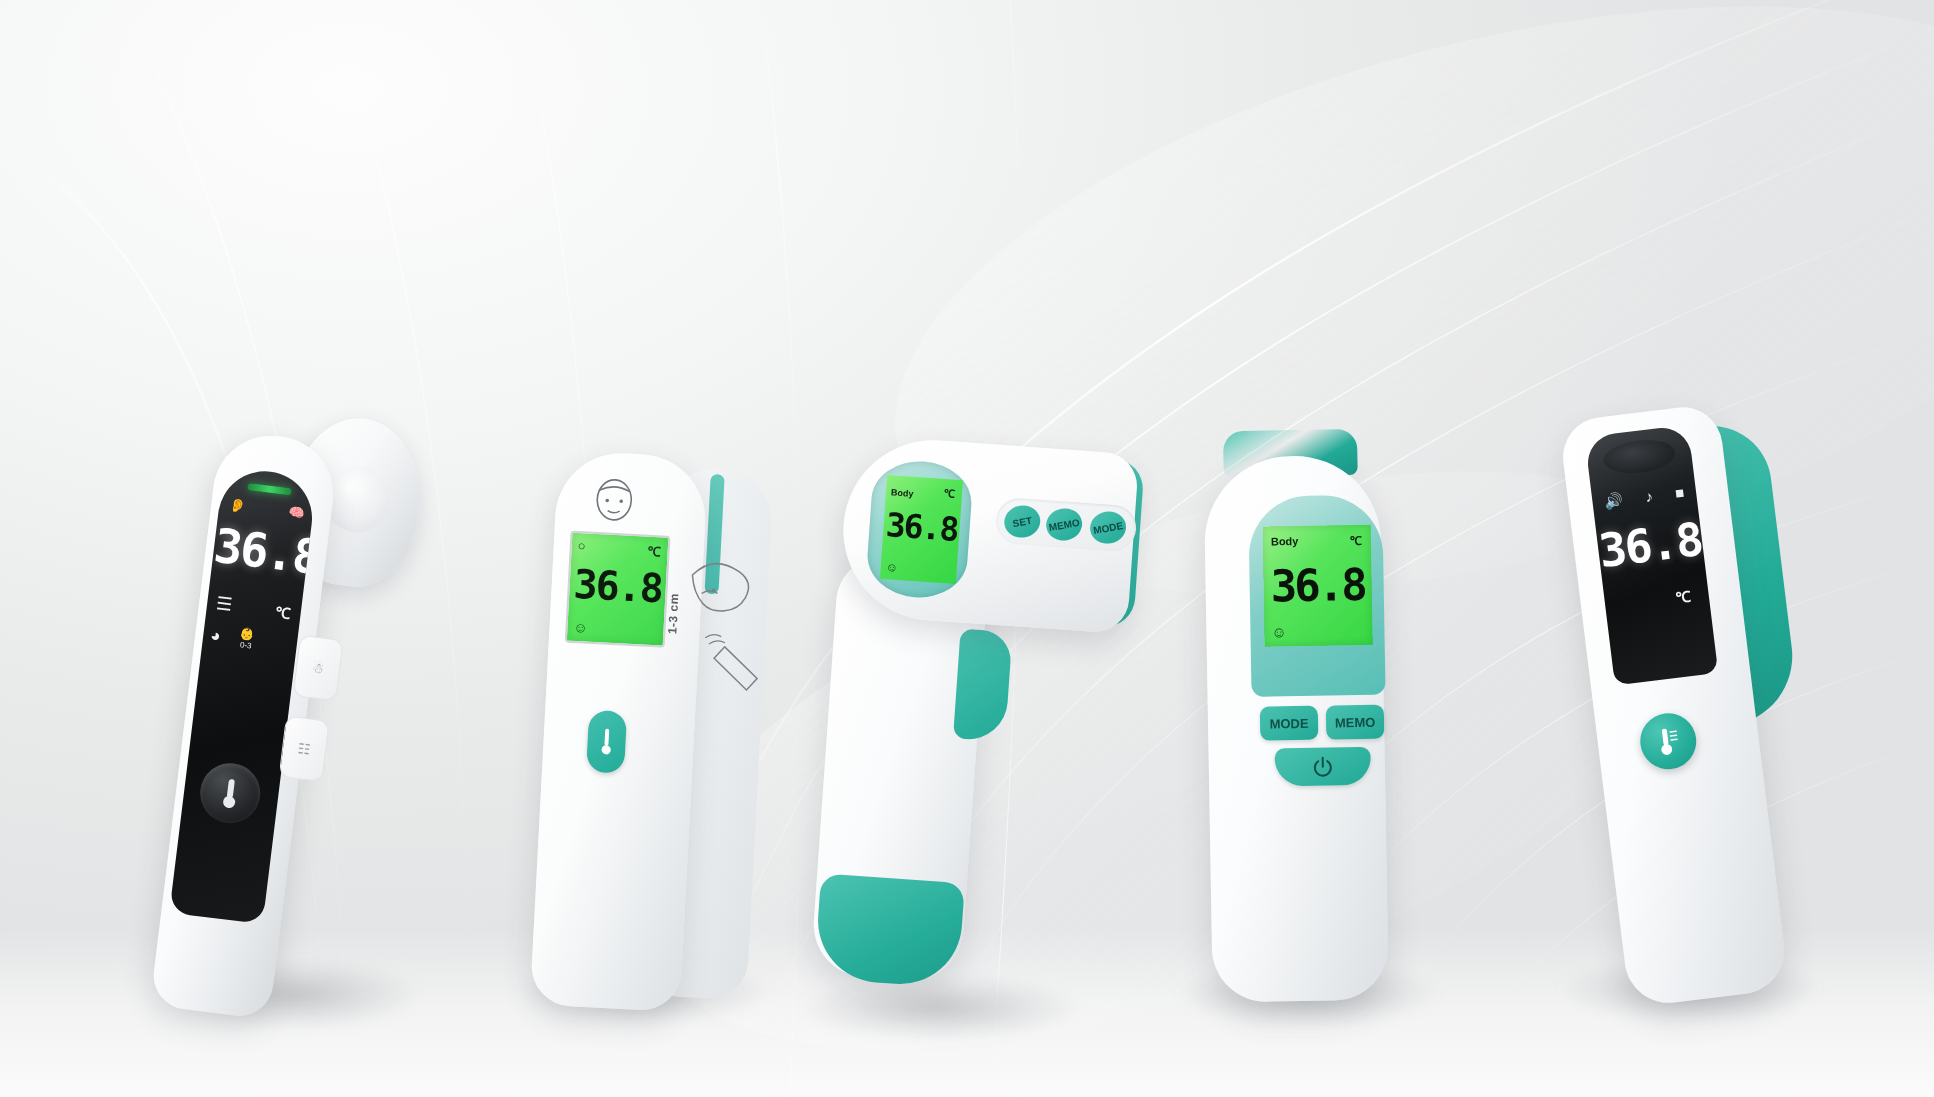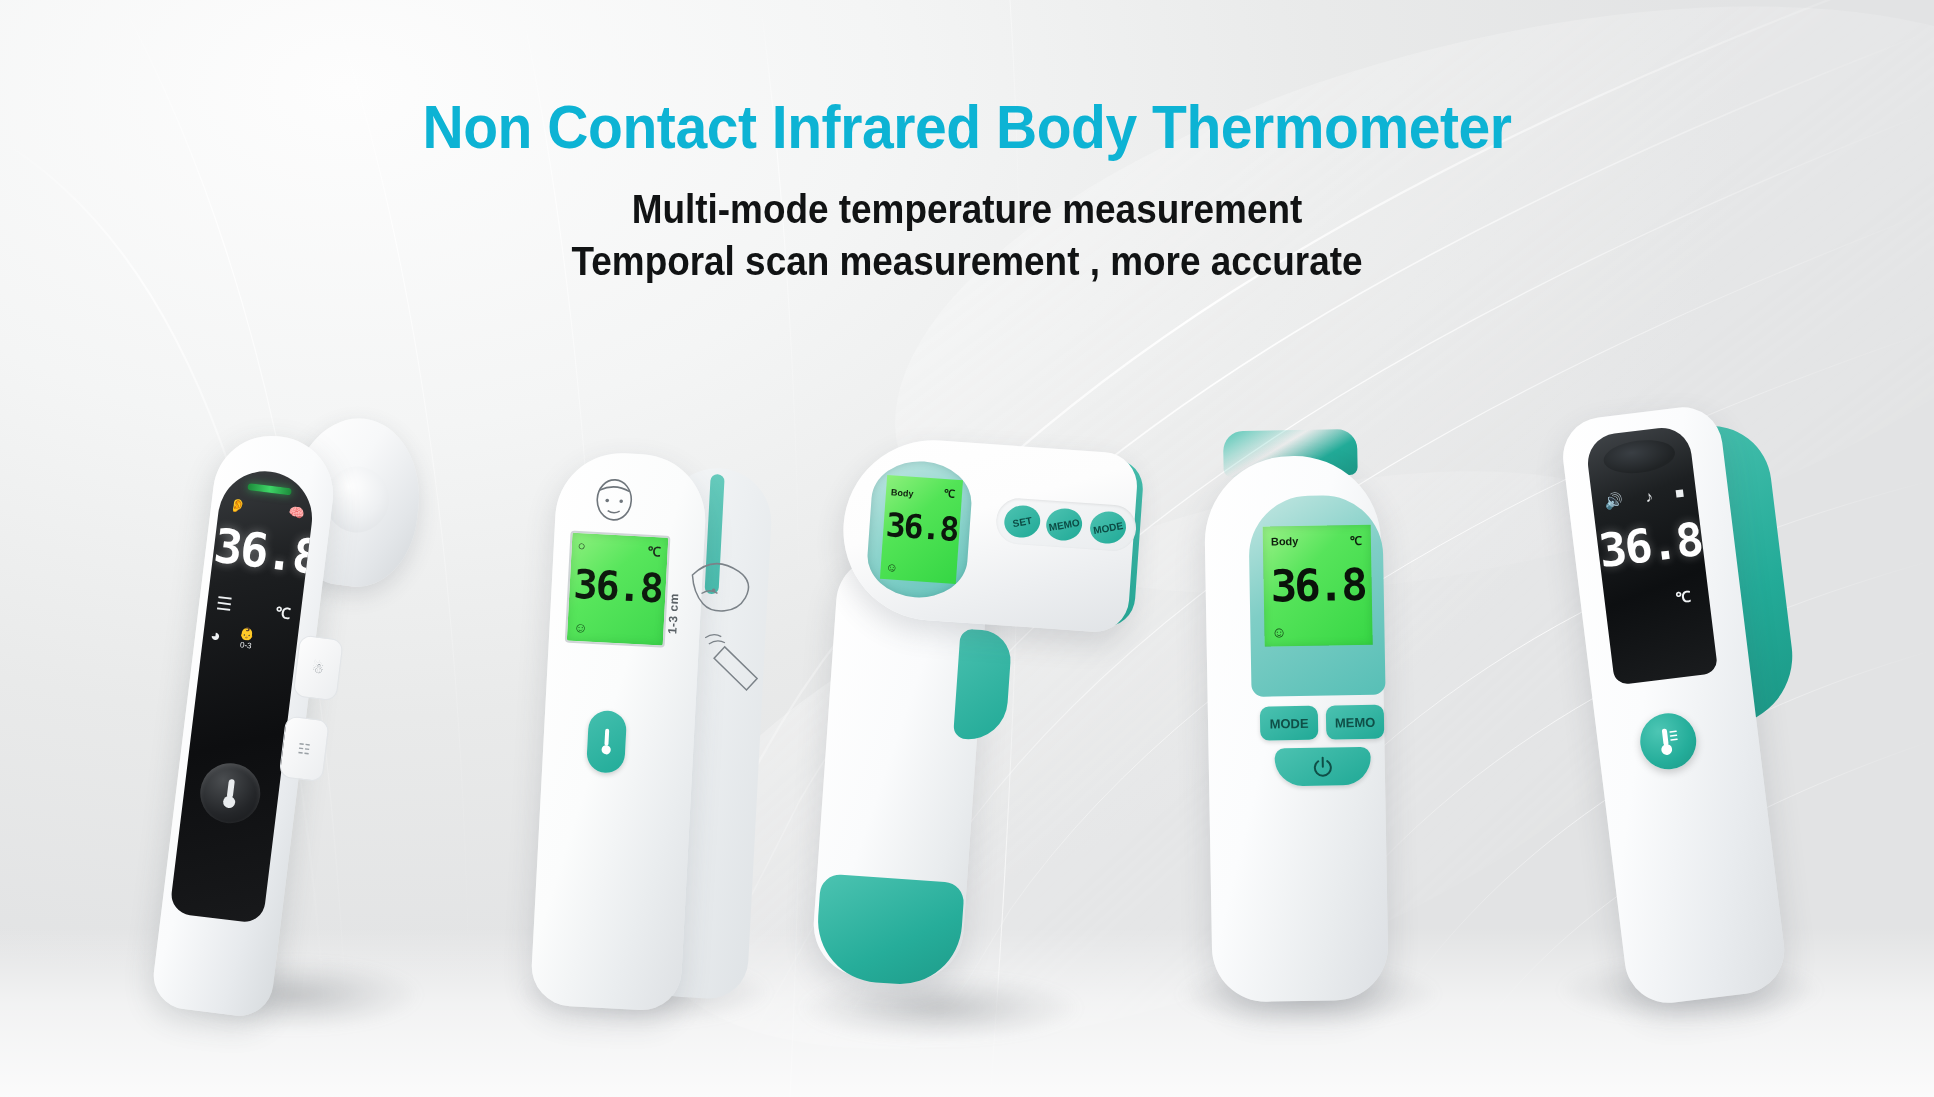--- a/index.html
+++ b/index.html
@@ -229,27 +229,20 @@
         <path d="M1934 740 C 1790 790, 1600 870, 1480 1030" stroke-width=".7"></path>
       </g>
       <g fill="url(#gsoft)" opacity=".45">
         <ellipse cx="1500" cy="300" rx="620" ry="260" transform="rotate(-14 1500 300)"></ellipse>
         <ellipse cx="1180" cy="760" rx="560" ry="230" transform="rotate(-20 1180 760)"></ellipse>
       </g>
     </svg>
   </div>
   <div class="bottom-band"></div>
 
-  <div class="heading-wrap">
-    <h1 class="title">Non Contact Infrared Body Thermometer</h1>
-    <div class="sub">
-      <div>Multi-mode temperature measurement</div>
-      <div>Temporal scan measurement , more accurate</div>
-    </div>
-  </div>
 
   <div class="shadow" style="left:170px;top:960px;width:250px;height:70px;"></div>
   <div class="device" id="dev1">
     <div class="probe"></div>
     <div class="body">
       <div class="screen">
         <div class="greenbar"></div>
         <div class="toprow">
           <span>👂</span>
           <span>🧠</span>

